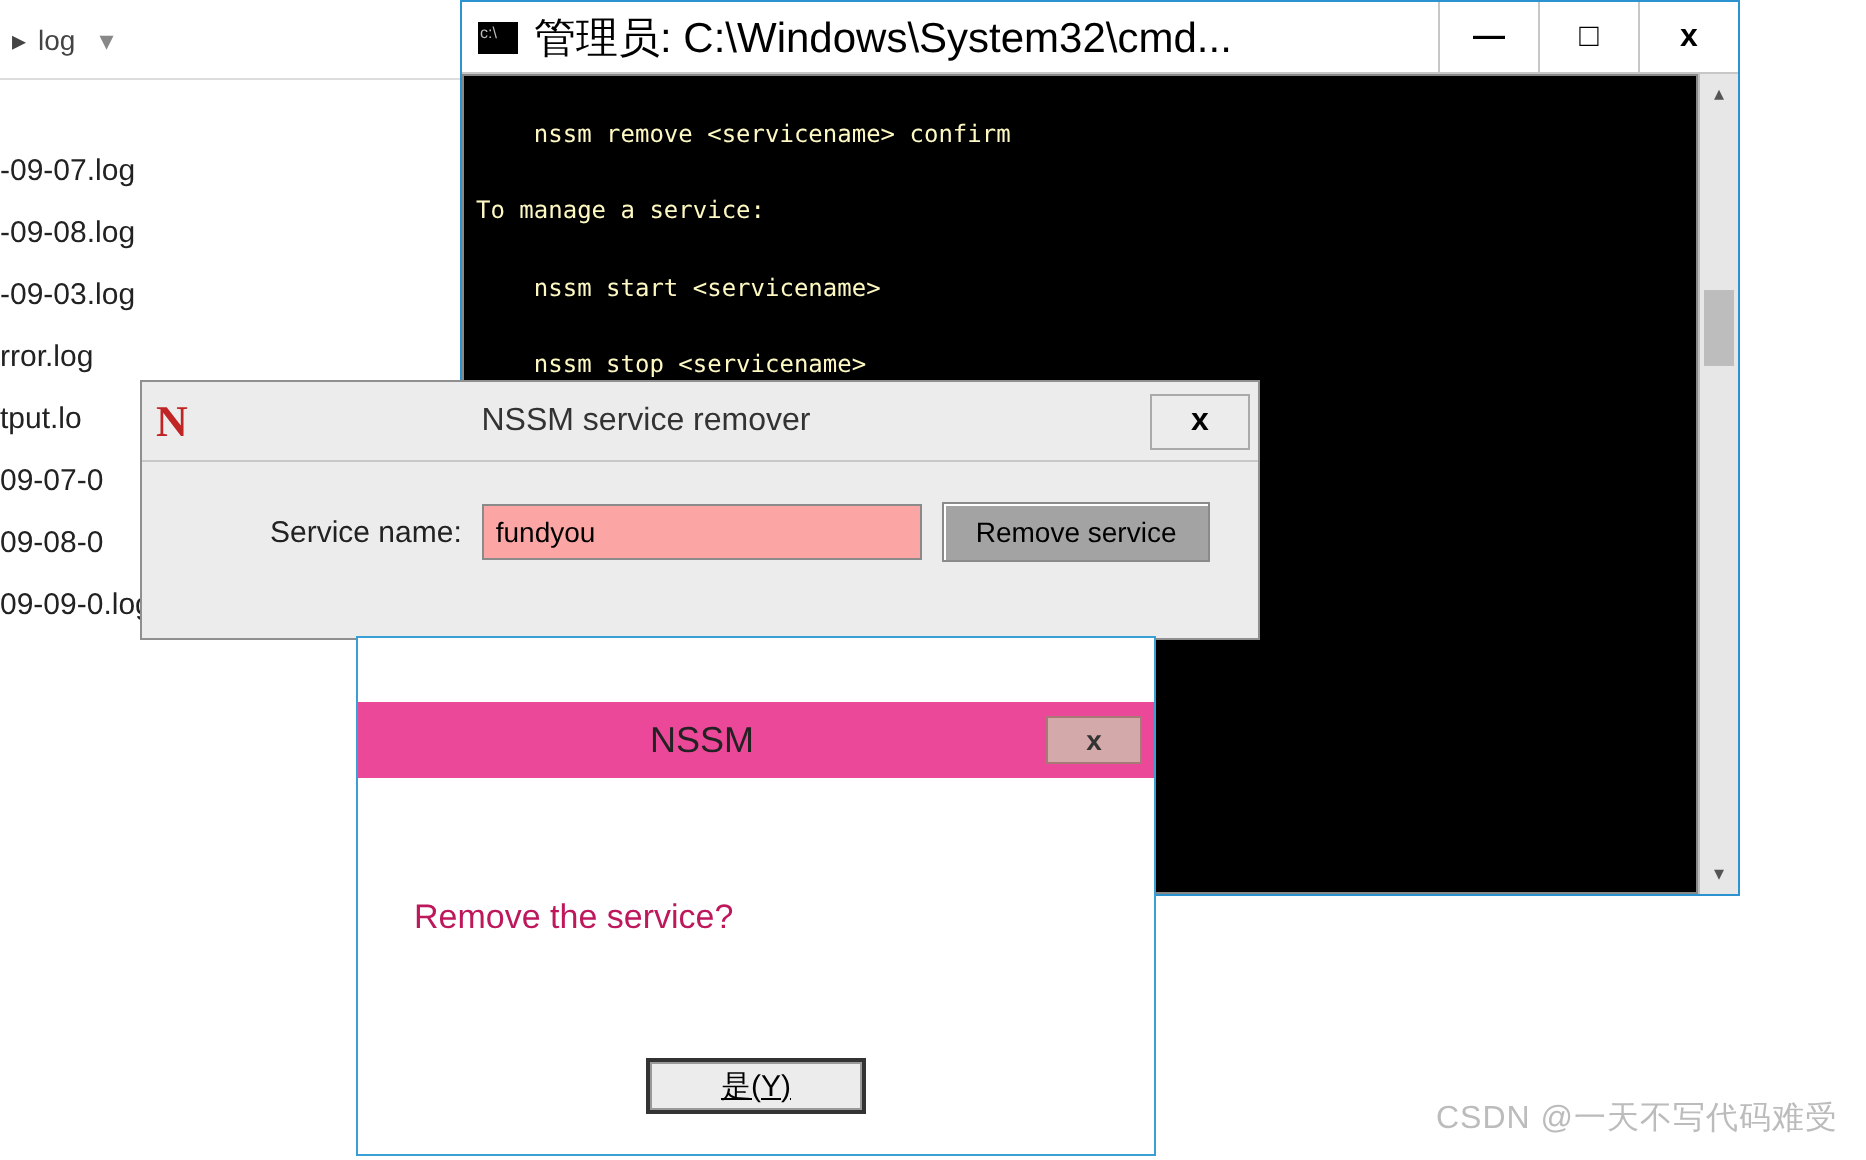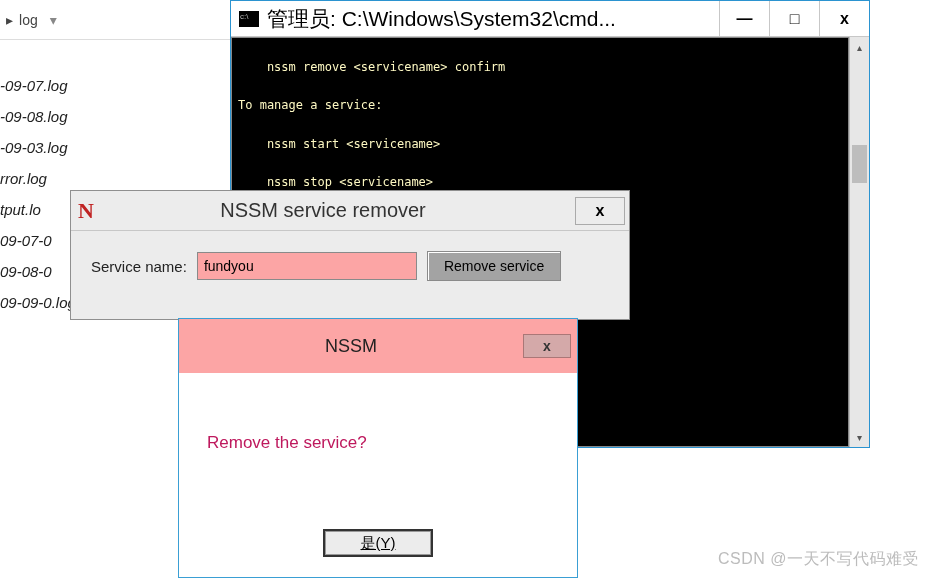--- a/index.html
+++ b/index.html
@@ -25,21 +25,20 @@
       border-bottom: 1px solid #ddd;
       display: flex;
       align-items: center;
       padding-left: 6px;
       gap: 6px;
       font-size: 14px;
       color: #444;
     }
     .explorer-list {
       padding: 30px 0 0 0;
-      font-style: italic;
     }
     .explorer-item {
       height: 31px;
       display: flex;
       align-items: center;
       font-size: 15px;
       color: #222;
       padding-left: 0;
       white-space: nowrap;
     }
@@ -146,39 +145,40 @@
       width: 30px;
       text-align: center;
       font-family: Georgia, serif;
       font-size: 22px;
       color: #c02424;
       font-weight: bold;
     }
     .remover-title-text {
       flex: 1;
       text-align: center;
-      font-size: 20px;
+      font-size: 16px;
       color: #333;
       padding-right: 30px;
     }
     .remover-close {
       width: 50px;
       height: 28px;
       margin-right: 4px;
       border: 1px solid #aaa;
       display: flex; align-items: center; justify-content: center;
       font-size: 16px; font-weight: bold;
       background: #ececec;
     }
     .remover-body {
       display: flex;
       align-items: center;
       padding: 20px 20px;
       gap: 10px;
       font-size: 15px;
+      margin-left: 44px;
     }
     .remover-label { color: #222; }
     .remover-input {
       width: 220px;
       height: 28px;
       border: 1px solid #8a8a8a;
       background: #fca5a5;
       padding: 2px 6px;
       font-size: 14px;
       font-family: inherit;
@@ -196,24 +196,25 @@
     .confirm {
       position: absolute;
       left: 178px;
       top: 318px;
       width: 400px;
       height: 260px;
       background: #fff;
       border: 1px solid #3a9fd4;
     }
     .confirm-title {
-      height: 54px;
-      background: #fca5a5;
-      display: flex;
-      align-items: center;
+      height: 38px;
+      background: #ec4899;
+      display: flex;
+      align-items: center;
+      margin-top: 32px;
     }
     .confirm-title-text {
       flex: 1;
       text-align: center;
       font-size: 18px;
       color: #222;
     }
     .confirm-close {
       width: 48px;
       height: 24px;

